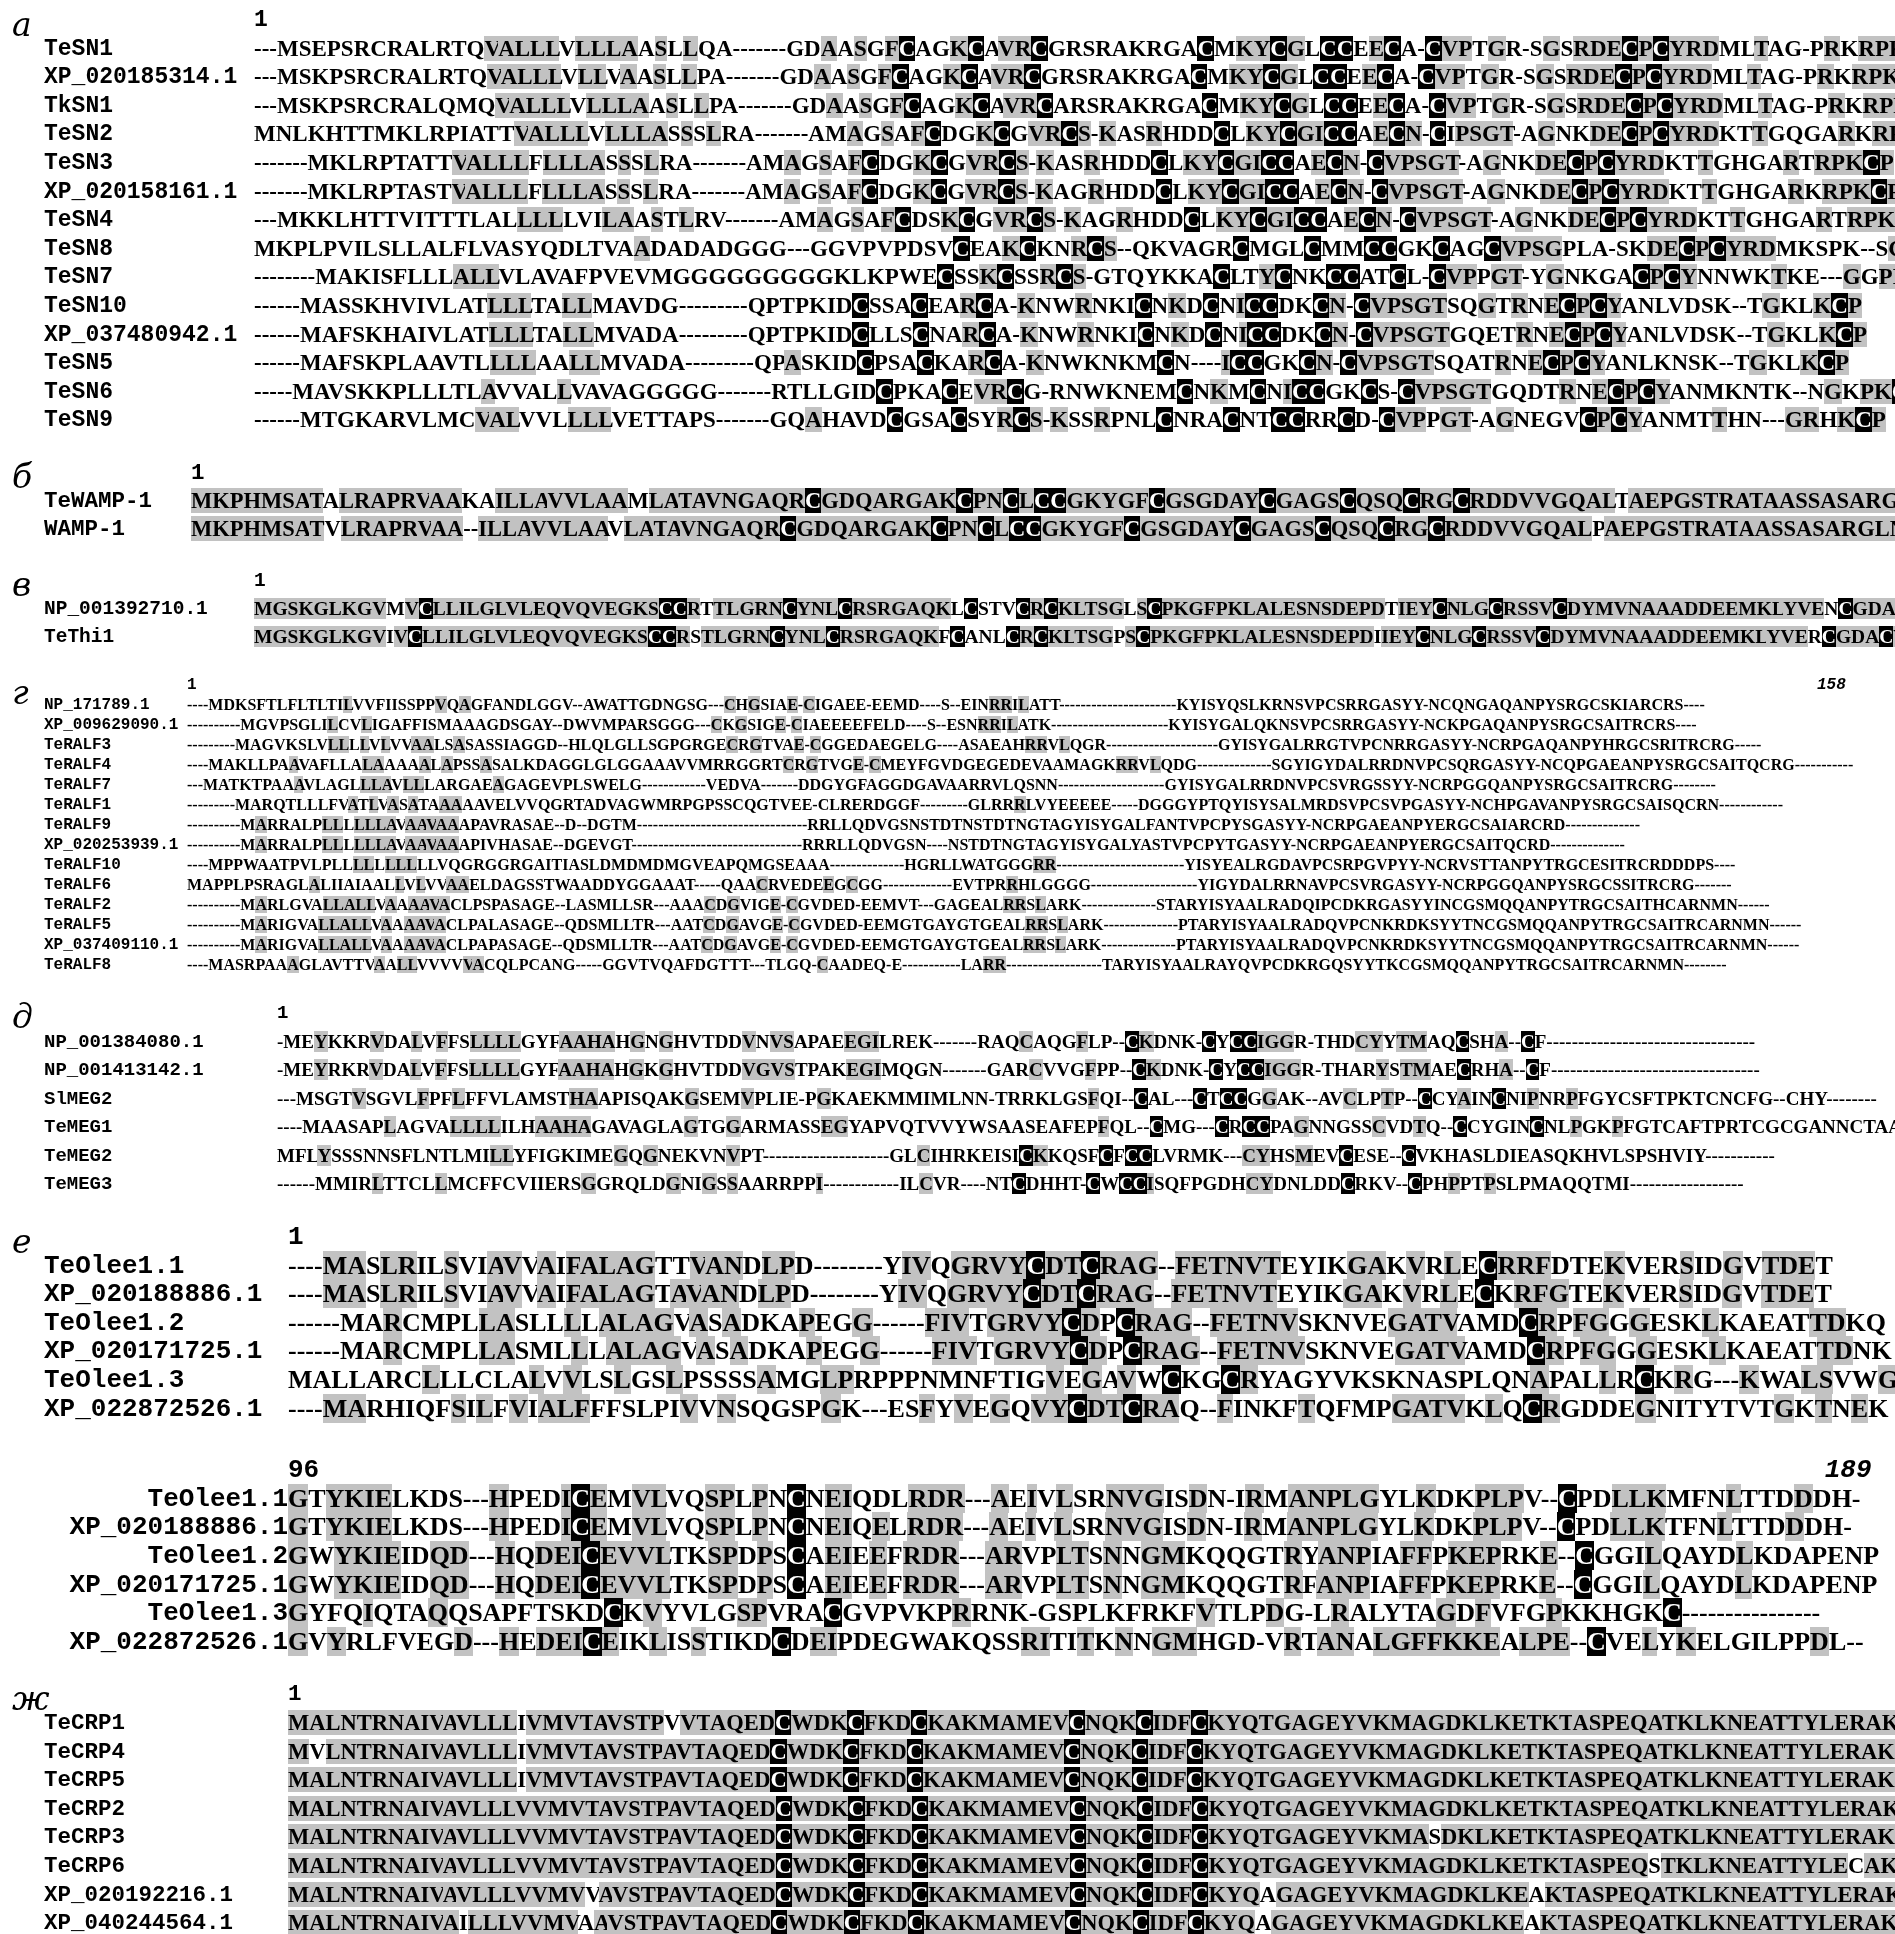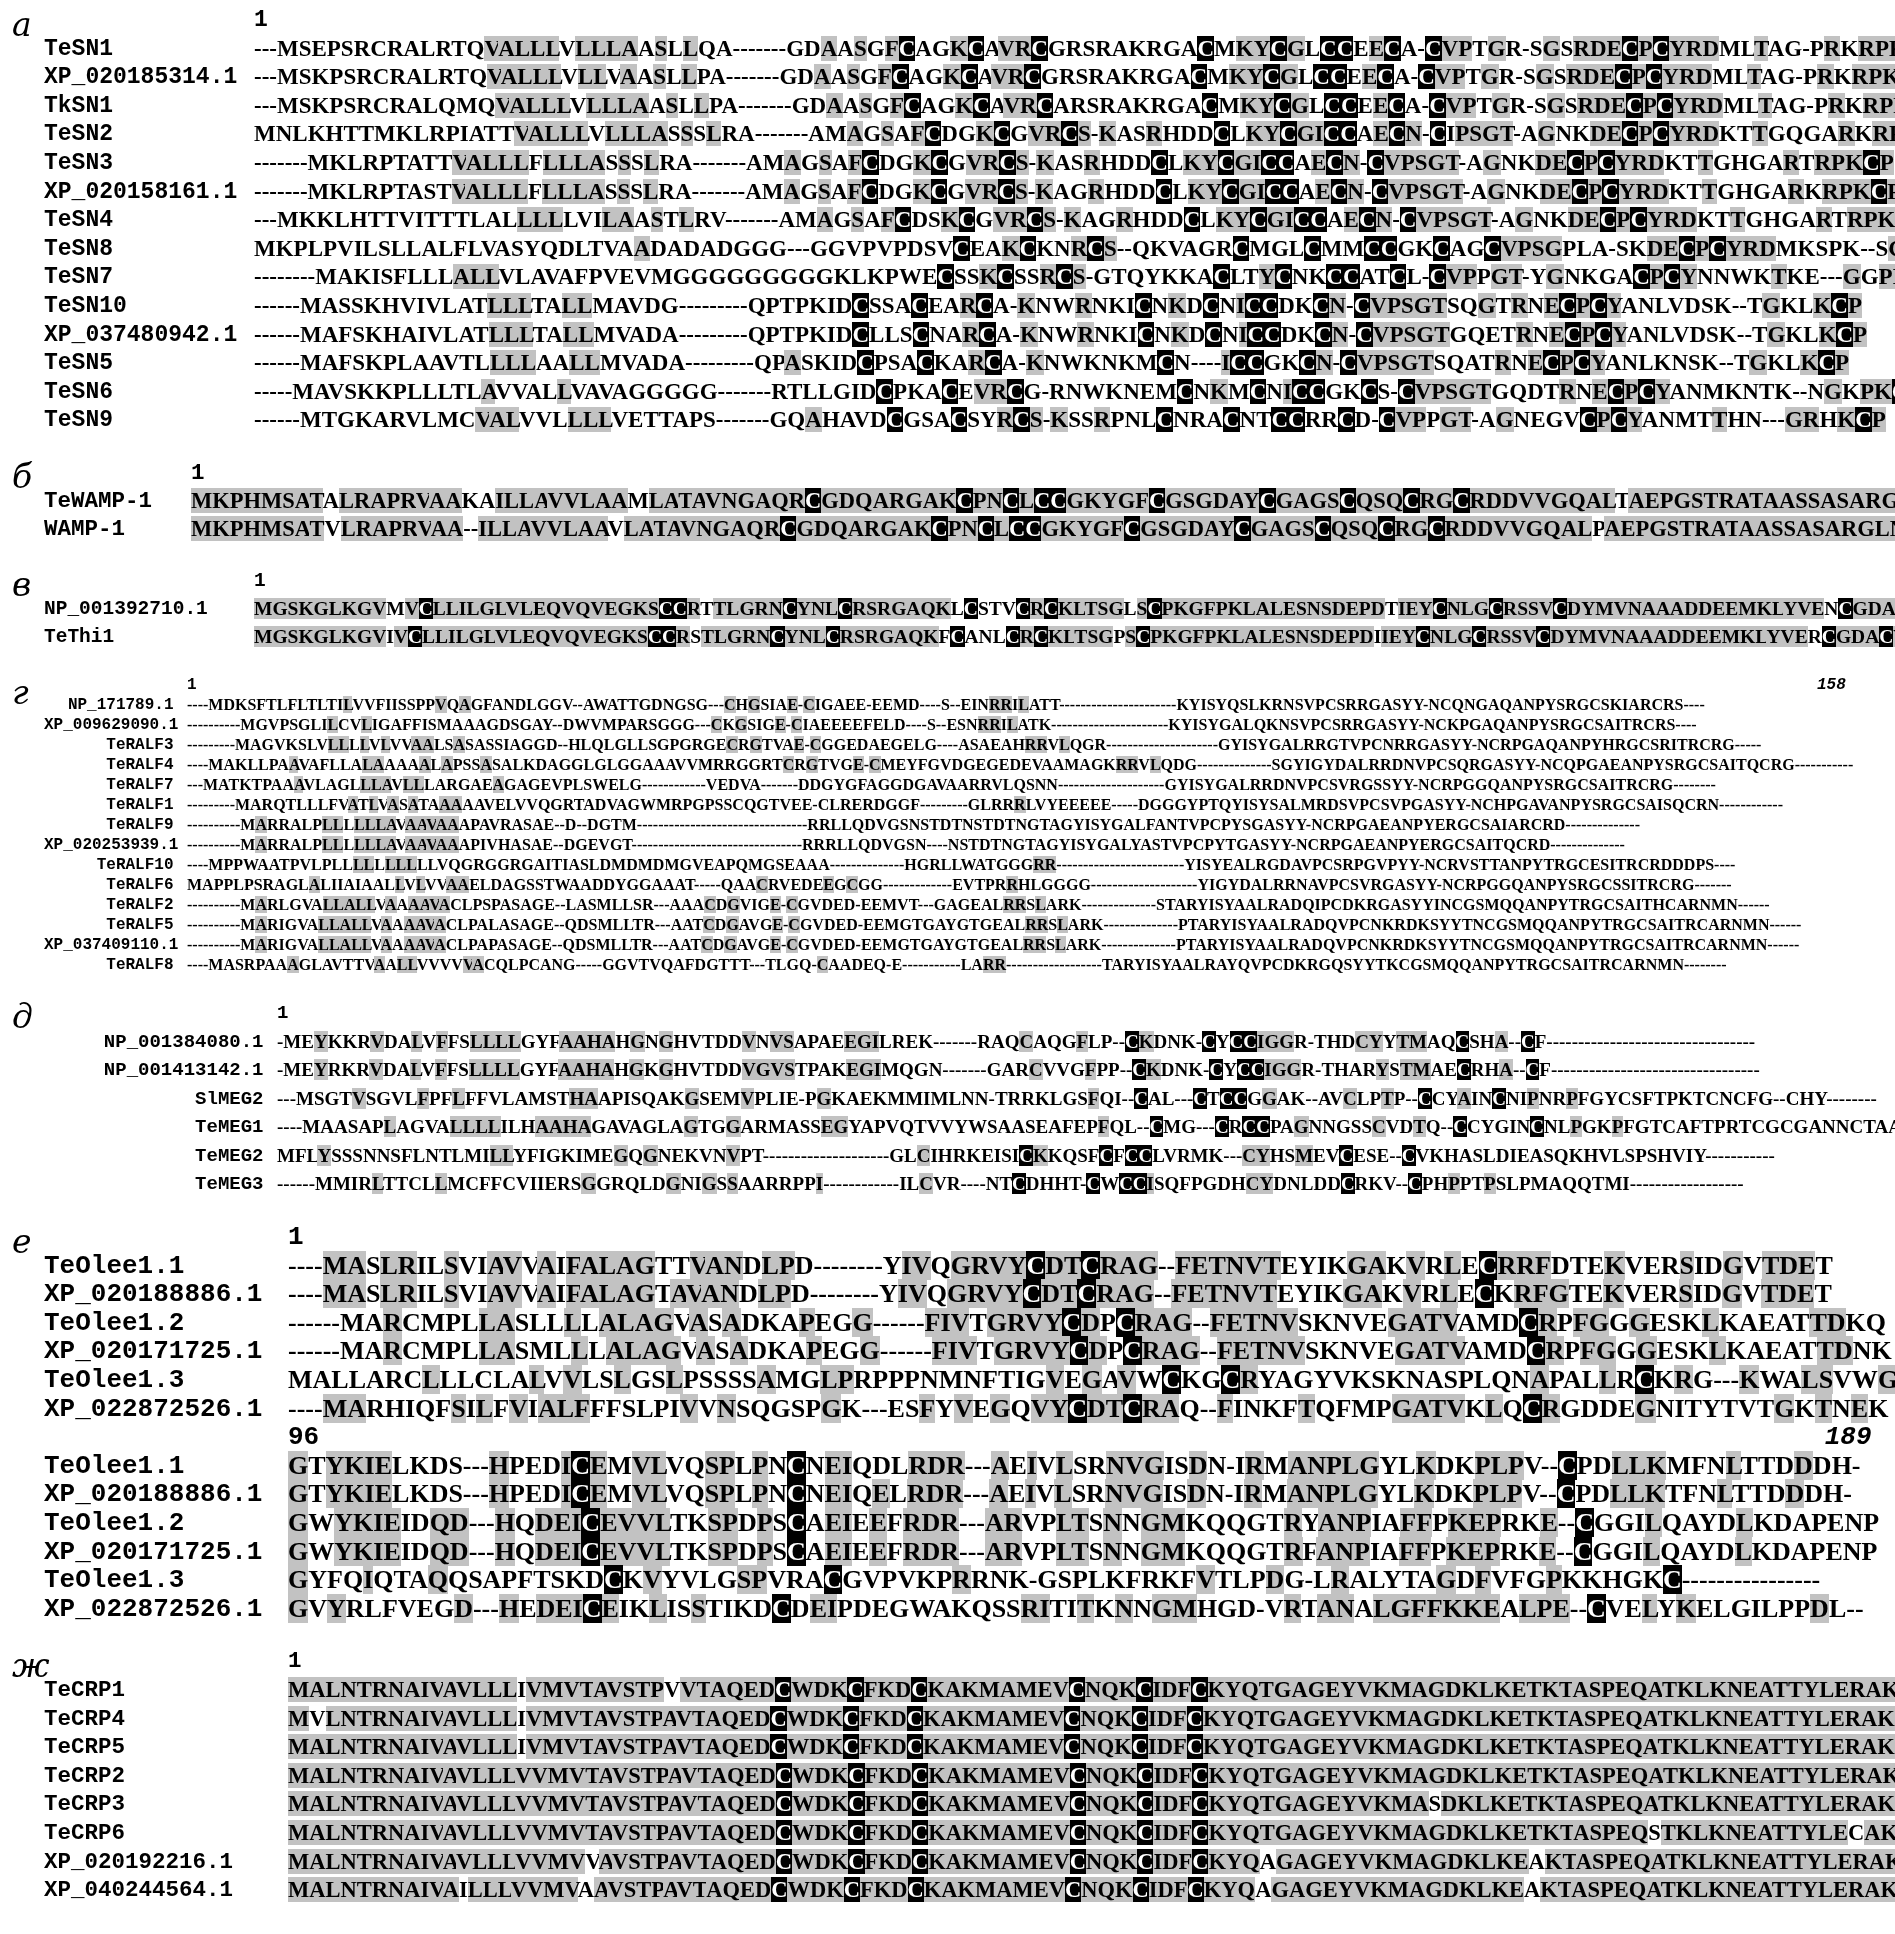--- a/index.html
+++ b/index.html
@@ -11,24 +11,24 @@
   }
   .figure{width:100%;}
   .panel{display:grid;grid-template-columns:44px auto;align-items:start;margin:0 0 24px 0;}
   .panel-label{
     font-family:"DejaVu Serif","Liberation Serif",serif;
     font-style:italic;font-size:33px;line-height:1.0;
     padding-left:12px;padding-top:1.5px;
   }
   .panel-body{}
   .block{display:inline-block;vertical-align:top;}
-  .block + .block{}
+  .block + .block{margin-top:33px;text-align:right;}
   .row{display:flex;height:var(--lh);line-height:var(--lh);font-weight:bold;font-size:var(--fs);white-space:pre;}
   .nm{flex:0 0 var(--nmw);box-sizing:border-box;overflow:hidden;}
-  .names-right .nm{text-align:right;padding-right:13.5px;}
+  .names-right .nm{text-align:left;padding-right:13.5px;}
   .sq{white-space:pre;font-family:Liberation Serif, serif;}
   .hdrline{flex:1;display:flex;justify-content:space-between;}
   .hdrline .pe{padding-right:7.5px;font-style:italic;}
   .sq .g{background:var(--gray);}
   .sq .b{background:var(--black);color:var(--wtext);}
   
   .panel-0{--nmw:210px;--fs:23px;--lh:28.6px;}
   .panel-1{--nmw:147px;--fs:22.5px;--lh:28px;}
   .panel-2{--nmw:210px;--fs:19.5px;--lh:28px;}
   .panel-3{--nmw:143px;--fs:16px;--lh:20px;}

